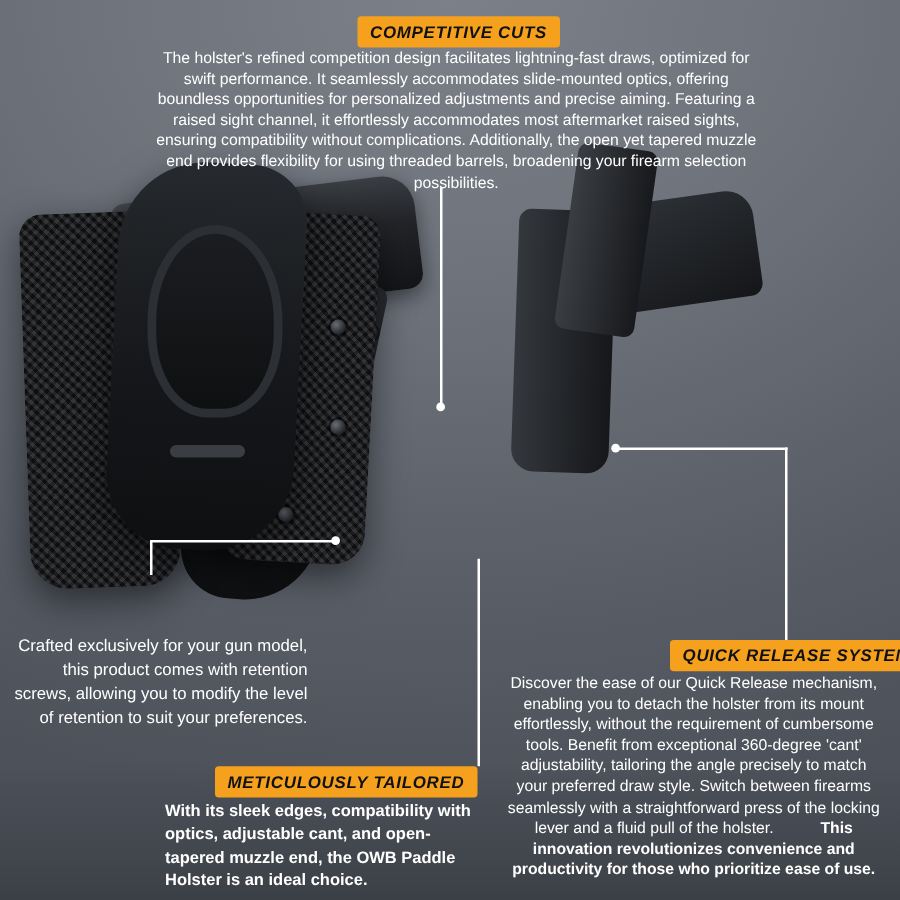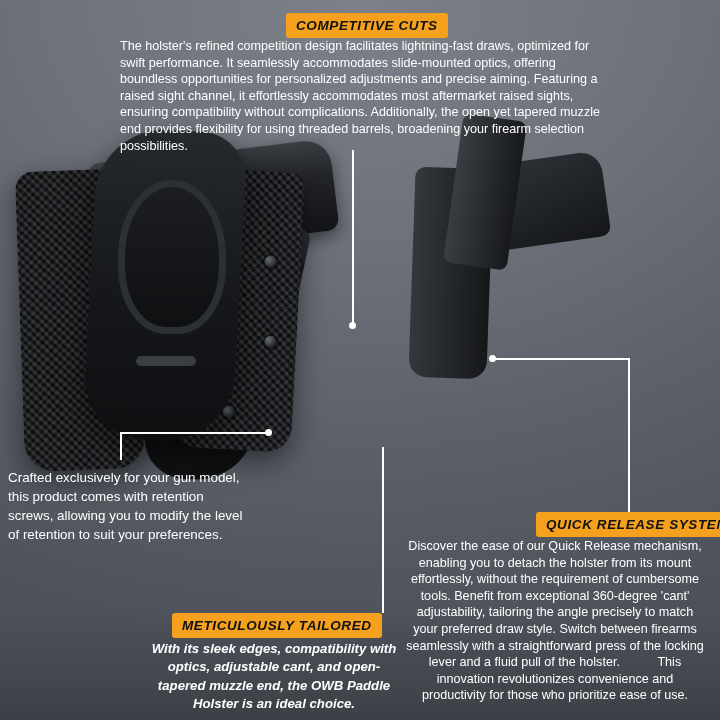--- a/index.html
+++ b/index.html
@@ -133,30 +133,30 @@
     border-radius:3px;
     white-space:nowrap;
     font-style:italic;
   }
   .para{
     position:absolute;
     color:#ffffff;
     font-size:12.6px;
     line-height:1.32;
   }
-  .para b{font-weight:normal;margin-left:34px;}
-
-  
-  #blk-cuts{left:120px;top:38px;width:490px;}
+  .para b{font-weight:bold;margin-left:34px;}
+
+  
+  #blk-cuts{left:120px;top:38px;width:490px;text-align:center;}
   #lbl-cuts{left:286px;top:13px;}
 
-  #blk-precision{left:8px;top:468px;width:238px;text-align:left;}
+  #blk-precision{left:8px;top:507px;width:238px;text-align:right;}
   #lbl-precision{left:42px;top:462px;}
 
-  #blk-tailored{left:144px;top:640px;width:260px;text-align:center;font-style:italic;}
+  #blk-tailored{left:132px;top:640px;width:260px;}
   #lbl-tailored{left:172px;top:613px;text-align:center;}
 
   #blk-quick{left:404px;top:538px;width:302px;text-align:center;}
   #lbl-quick{left:516px;top:512px;margin-left:20px;}
 </style>
 </head>
 <body>
 
 <div id="page">
 

